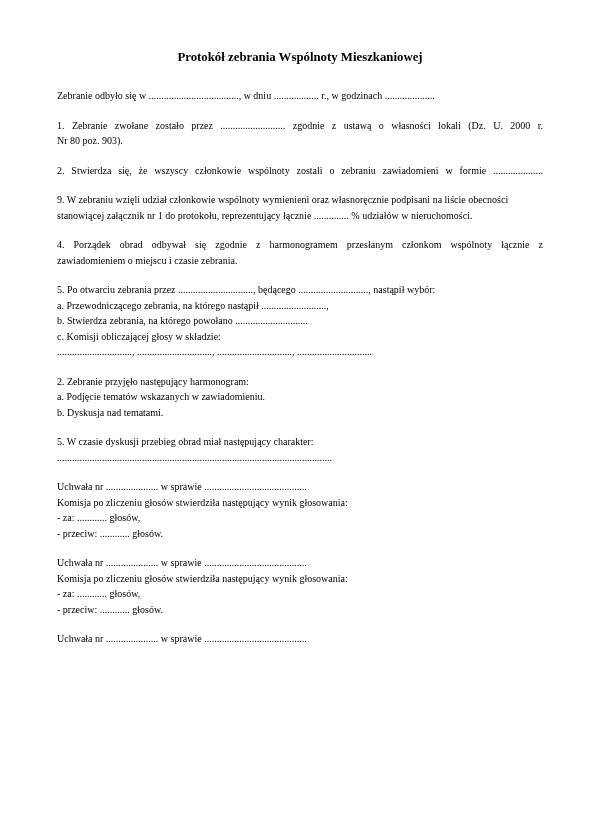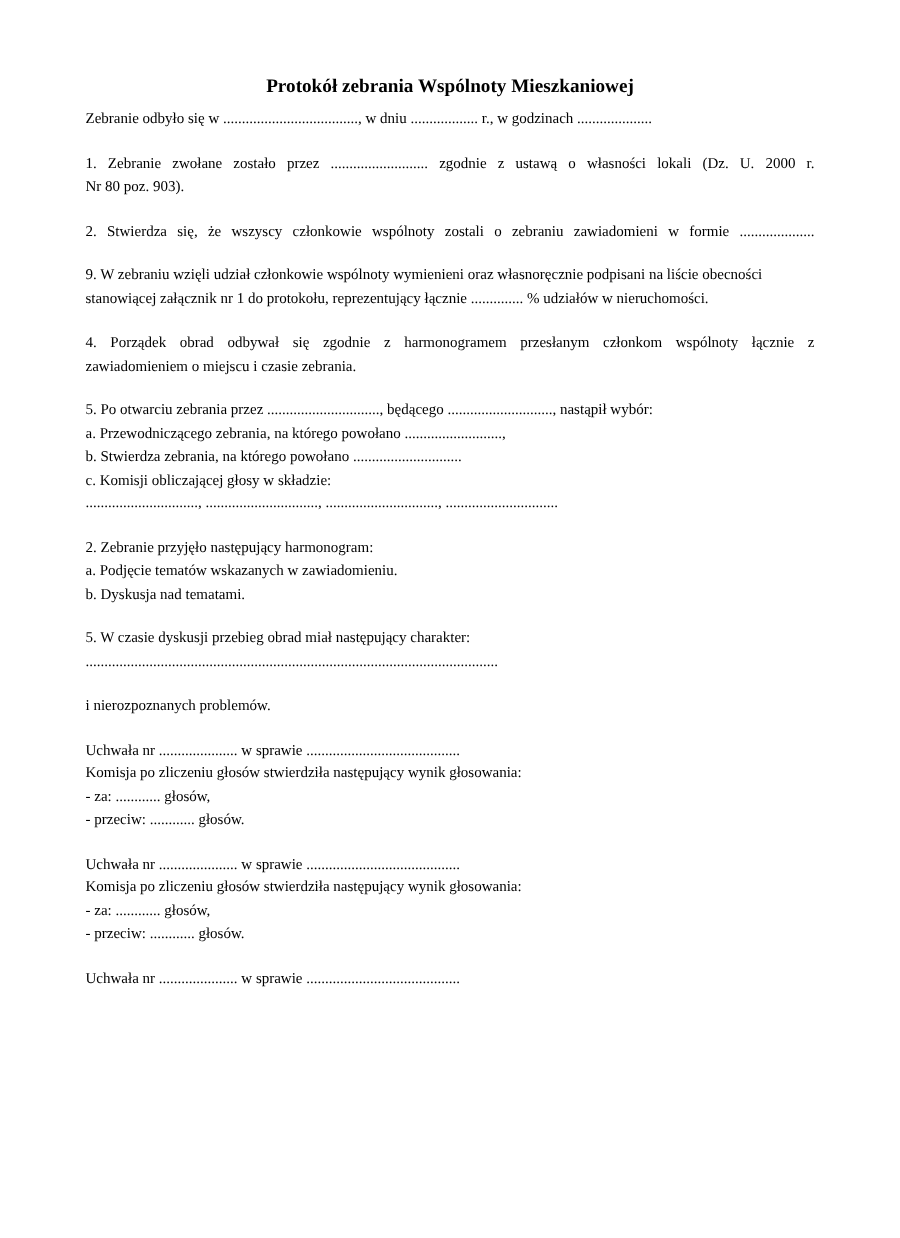--- a/index.html
+++ b/index.html
@@ -17,21 +17,21 @@
     overflow: hidden;
   }
   .doc-title {
     text-align: center;
     font-weight: bold;
     font-size: 12.8px;
     line-height: 21px;
     color: #000000;
   }
   .para { margin: 14px 0 0 0; }
-  .para.first { margin-top: 4px; }
+  .para.first { margin-top: 20px; }
   .line { white-space: nowrap; }
   
   .line.stretch {
     white-space: normal;
     text-align: justify;
     text-align-last: justify;
   }
 </style>
 </head>
 <body>
@@ -60,39 +60,38 @@
     <div class="line">stanowiącej załącznik nr 1 do protokołu, reprezentujący łącznie .............. % udziałów w nieruchomości.</div>
   </div>
 
   <div class="para">
     <div class="line stretch">4. Porządek obrad odbywał się zgodnie z harmonogramem przesłanym członkom wspólnoty łącznie z</div>
     <div class="line">zawiadomieniem o miejscu i czasie zebrania.</div>
   </div>
 
   <div class="para">
     <div class="line">5. Po otwarciu zebrania przez .............................., będącego ............................, nastąpił wybór:</div>
-    <div class="line">a. Przewodniczącego zebrania, na którego powołano ..........................,</div>
+    <div class="line">a. Przewodniczącego zebrania, na którego nastąpił ..........................,</div>
     <div class="line">b. Stwierdza zebrania, na którego powołano .............................</div>
     <div class="line">c. Komisji obliczającej głosy w składzie:</div>
     <div class="line">.............................., .............................., .............................., ..............................</div>
   </div>
 
   <div class="para">
     <div class="line">2. Zebranie przyjęło następujący harmonogram:</div>
     <div class="line">a. Podjęcie tematów wskazanych w zawiadomieniu.</div>
     <div class="line">b. Dyskusja nad tematami.</div>
   </div>
 
   <div class="para">
     <div class="line">5. W czasie dyskusji przebieg obrad miał następujący charakter:</div>
     <div class="line">..............................................................................................................</div>
   </div>
 
   <div class="para">
-    <div class="line">i nierozpoznanych problemów.</div>
   </div>
 
 
   <div>
 
     <div class="para">
       <div class="line">Uchwała nr ..................... w sprawie .........................................</div>
       <div class="line">Komisja po zliczeniu głosów stwierdziła następujący wynik głosowania:</div>
       <div class="line">- za: ............ głosów,</div>
       <div class="line">- przeciw: ............ głosów.</div>

